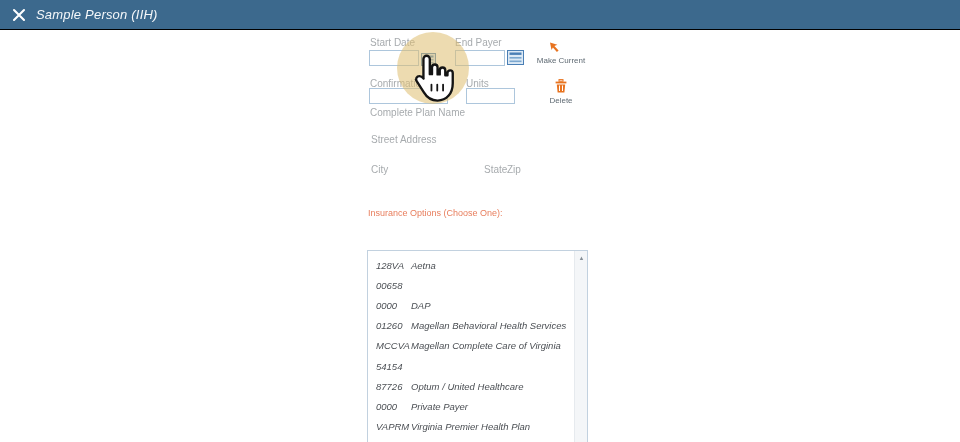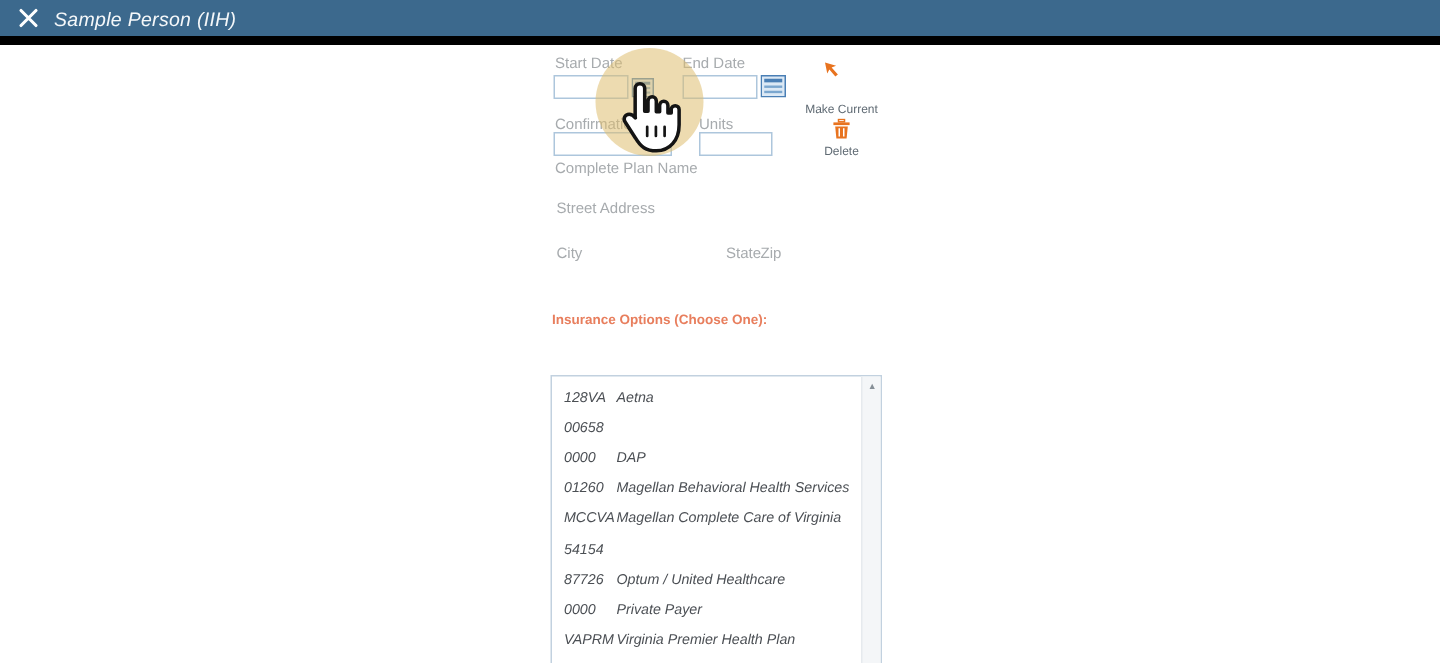--- a/index.html
+++ b/index.html
@@ -8,21 +8,21 @@
     position: relative;
     background: #ffffff;
     font-family: "Liberation Sans", "DejaVu Sans", sans-serif;
     overflow: hidden;
   }
 
   
   .header {
     position: absolute; left: 0; top: 0; width: 960px; height: 30px;
     background: #3c698d;
-    border-bottom: 6px solid #000000;
+    border-bottom: 1px solid #000000;
     display: flex; align-items: center;
     color: #f5f8fa;
   }
   .close-btn { margin-left: 11px; width: 16px; height: 16px; cursor: pointer; display:flex; align-items:center; justify-content:center; }
   .header-title { margin-left: 9px; font-style: italic; font-size: 13px; letter-spacing: .2px; }
 
   
   .lbl { position: absolute; font-size: 10px; color: #a7abae; white-space: nowrap; }
   .tb {
     position: absolute; height: 16px; border: 1px solid #adc6dc; background: #fff;
@@ -30,21 +30,21 @@
   }
   .cal-icon { position: absolute; cursor: pointer; }
 
   
   .action-icon { position: absolute; cursor: pointer; }
   .action-lbl { position: absolute; width: 60px; text-align: center; font-size: 8px; color: #5f6a73; cursor: pointer; }
 
   
   .ins-label {
     position: absolute; left: 368px; top: 208px;
-    font-size: 9px; font-weight: 700; color: #e87e5d; white-space: nowrap;
+    font-size: 9px; font-weight: 400; color: #e87e5d; white-space: nowrap;
   }
   .listbox {
     position: absolute; left: 367px; top: 222px; width: 221px; height: 215px;
     border: 1px solid #c2d1df; background: #fff; margin-top: 28px;
   }
   .listbox .rows { position: absolute; left: 0; top: 4px; right: 14px; }
   .opt-row {
     height: 20.2px; display: flex; align-items: center;
     font-style: italic; font-size: 9.5px; color: #4b4f54; cursor: pointer;
   }
@@ -75,21 +75,21 @@
 <div class="header">
   <span class="close-btn">
     <svg width="14" height="14" viewBox="0 0 14 14">
       <path d="M2 2 L12 12 M12 2 L2 12" stroke="#ffffff" stroke-width="2.1" stroke-linecap="round" fill="none"></path>
     </svg>
   </span>
   <span class="header-title">Sample Person (IIH)</span>
 </div>
 
 <span class="lbl" style="left:370px; top:37px;">Start Date</span>
-<span class="lbl" style="left:455px; top:37px;">End Date</span>
+<span class="lbl" style="left:455px; top:37px;">End Payer</span>
 
 <input class="tb" style="left: 369px; top: 50px; width: 50px;" value="">
 <span class="cal-icon" style="left:421px; top:52px;">
   <svg width="15" height="13" viewBox="0 0 15 13">
     <rect x="0.5" y="0.5" width="14" height="12" fill="#dce9f5" stroke="#4a7fb5"></rect>
     <rect x="2.5" y="2.5" width="10" height="2" fill="#4a7fb5"></rect>
     <rect x="2.5" y="6" width="10" height="1.4" fill="#7ba7cf"></rect>
     <rect x="2.5" y="9" width="10" height="1.4" fill="#7ba7cf"></rect>
   </svg>
 </span>
@@ -114,21 +114,21 @@
 <span class="lbl" style="left:371px; top:134px;">Street Address</span>
 <span class="lbl" style="left:371px; top:164px;">City</span>
 <span class="lbl" style="left:484px; top:164px;">State</span>
 <span class="lbl" style="left:507px; top:164px;">Zip</span>
 
 <span class="action-icon" style="left:548px; top:40px;">
   <svg width="13" height="13" viewBox="0 0 13 13">
     <path d="M2 1.6 L9.4 3.8 L6.4 5 L10.6 9.6 L8.9 11 L4.9 6.4 L3.5 9 Z" fill="#e8731f"></path>
   </svg>
 </span>
-<span class="action-lbl" style="left:531px; top:68px;">Make Current</span>
+<span class="action-lbl" style="left:531px; top:56px;">Make Current</span>
 
 <span class="action-icon" style="left:555px; top:79px;">
   <svg width="12" height="14" viewBox="0 0 12 14">
     <rect x="4" y="0.6" width="4" height="1.6" fill="none" stroke="#e8731f" stroke-width="1"></rect>
     <rect x="0.6" y="2.6" width="10.8" height="1.8" fill="#e8731f"></rect>
     <path d="M1.8 5.4 h8.4 l-0.8 8 h-6.8 Z" fill="#e8731f"></path>
     <path d="M4.5 6.5 v5.5 M7.5 6.5 v5.5" stroke="#ffffff" stroke-width="1"></path>
   </svg>
 </span>
 <span class="action-lbl" style="left:531px; top:96px;">Delete</span>

